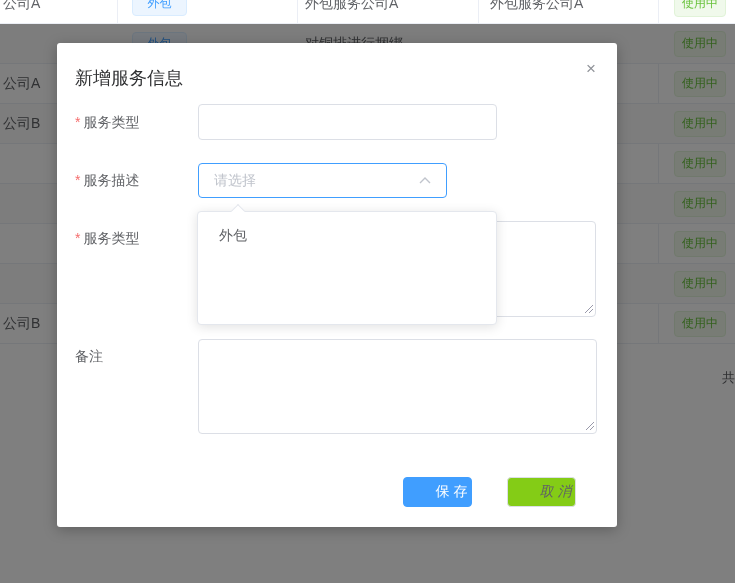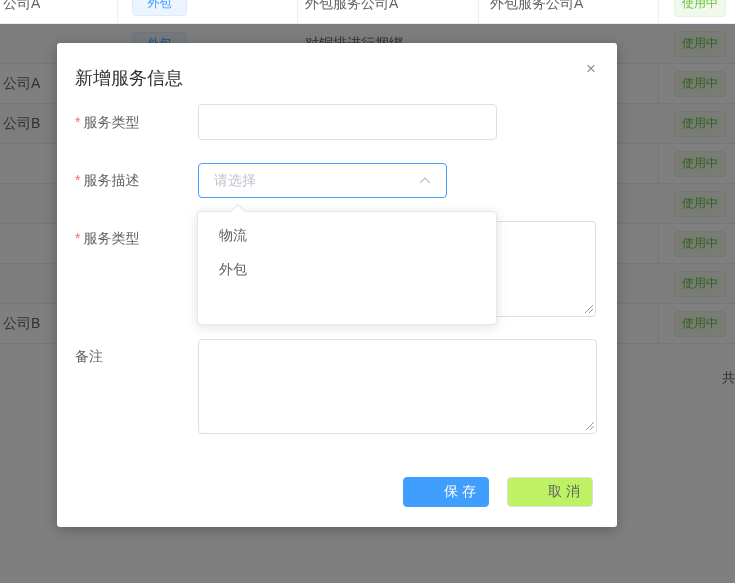--- a/index.html
+++ b/index.html
@@ -36,24 +36,24 @@
   .req { color:#F56C6C; margin-right:3px; }
   .inp { position:absolute; left:141px; width:299px; height:36px; border:1px solid #DCDFE6; border-radius:4px;
     padding:0 15px; font-size:14px; color:#606266; outline:none; background:#fff; font-family:"Liberation Sans",sans-serif; }
   .sel { position:absolute; left:141px; top:120px; width:249px; height:35px; border:1px solid #409EFF; border-radius:4px;
     background:#fff; display:flex; align-items:center; padding:0 15px; cursor:pointer; }
   .sel .ph { font-size:14px; color:#C0C4CC; flex:1; }
   .ta-wrap { position:absolute; left:141px; }
   .ta { width:100%; height:100%; border:1px solid #DCDFE6; border-radius:4px; resize:none; outline:none;
     padding:5px 15px; font-size:14px; color:#606266; font-family:"Liberation Sans",sans-serif; }
   .resize-h { position:absolute; right:2px; bottom:3px; pointer-events:none; }
-  .btn { position:absolute; top:434px; width:86px; height:30px; border-radius:4px; font-size:14px; cursor:pointer;
+  .btn { position:absolute; top:434px; width:69px; height:30px; border-radius:4px; font-size:14px; cursor:pointer;
     font-family:"Liberation Sans",sans-serif;padding-left:28px; }
   .btn-save { left:346px; background:#409EFF; border:1px solid #409EFF; color:#fff; }
-  .btn-cancel { left:450px; background:#bef264; border:1px solid #DCDFE6; color:#606266; }
+  .btn-cancel { left:450px; background:#84cc16; border:1px solid #DCDFE6; color:#606266;font-style:italic; }
 
   
   .dd-panel { position:absolute; left:197px; top:211px; width:300px; height:114px; background:#fff;
     border:1px solid #E4E7ED; border-radius:4px; box-shadow:0 2px 12px rgba(0,0,0,0.12); padding:6px 0; }
   .dd-arrow { position:absolute; top:-6px; left:35px; width:10px; height:10px; background:#fff;
     border-left:1px solid #E4E7ED; border-top:1px solid #E4E7ED; transform:rotate(45deg); }
   .dd-opt { height:34px; line-height:34px; padding-left:21px; font-size:14px; color:#606266; cursor:pointer; }
 </style>
 </head>
 <body>
@@ -146,17 +146,16 @@
         <path d="M9 1 L1 9 M9 5 L5 9" stroke="#99A" stroke-width="1" fill="none"></path>
       </svg>
     </div>
 
     <button class="btn btn-save">保 存</button>
     <button class="btn btn-cancel">取 消</button>
   </div>
 
   <div class="dd-panel">
     <div class="dd-arrow"></div>
-    <div class="dd-opt">物流</div>
     <div class="dd-opt">外包</div>
   </div>
 
 </div>
 
 </body></html>

